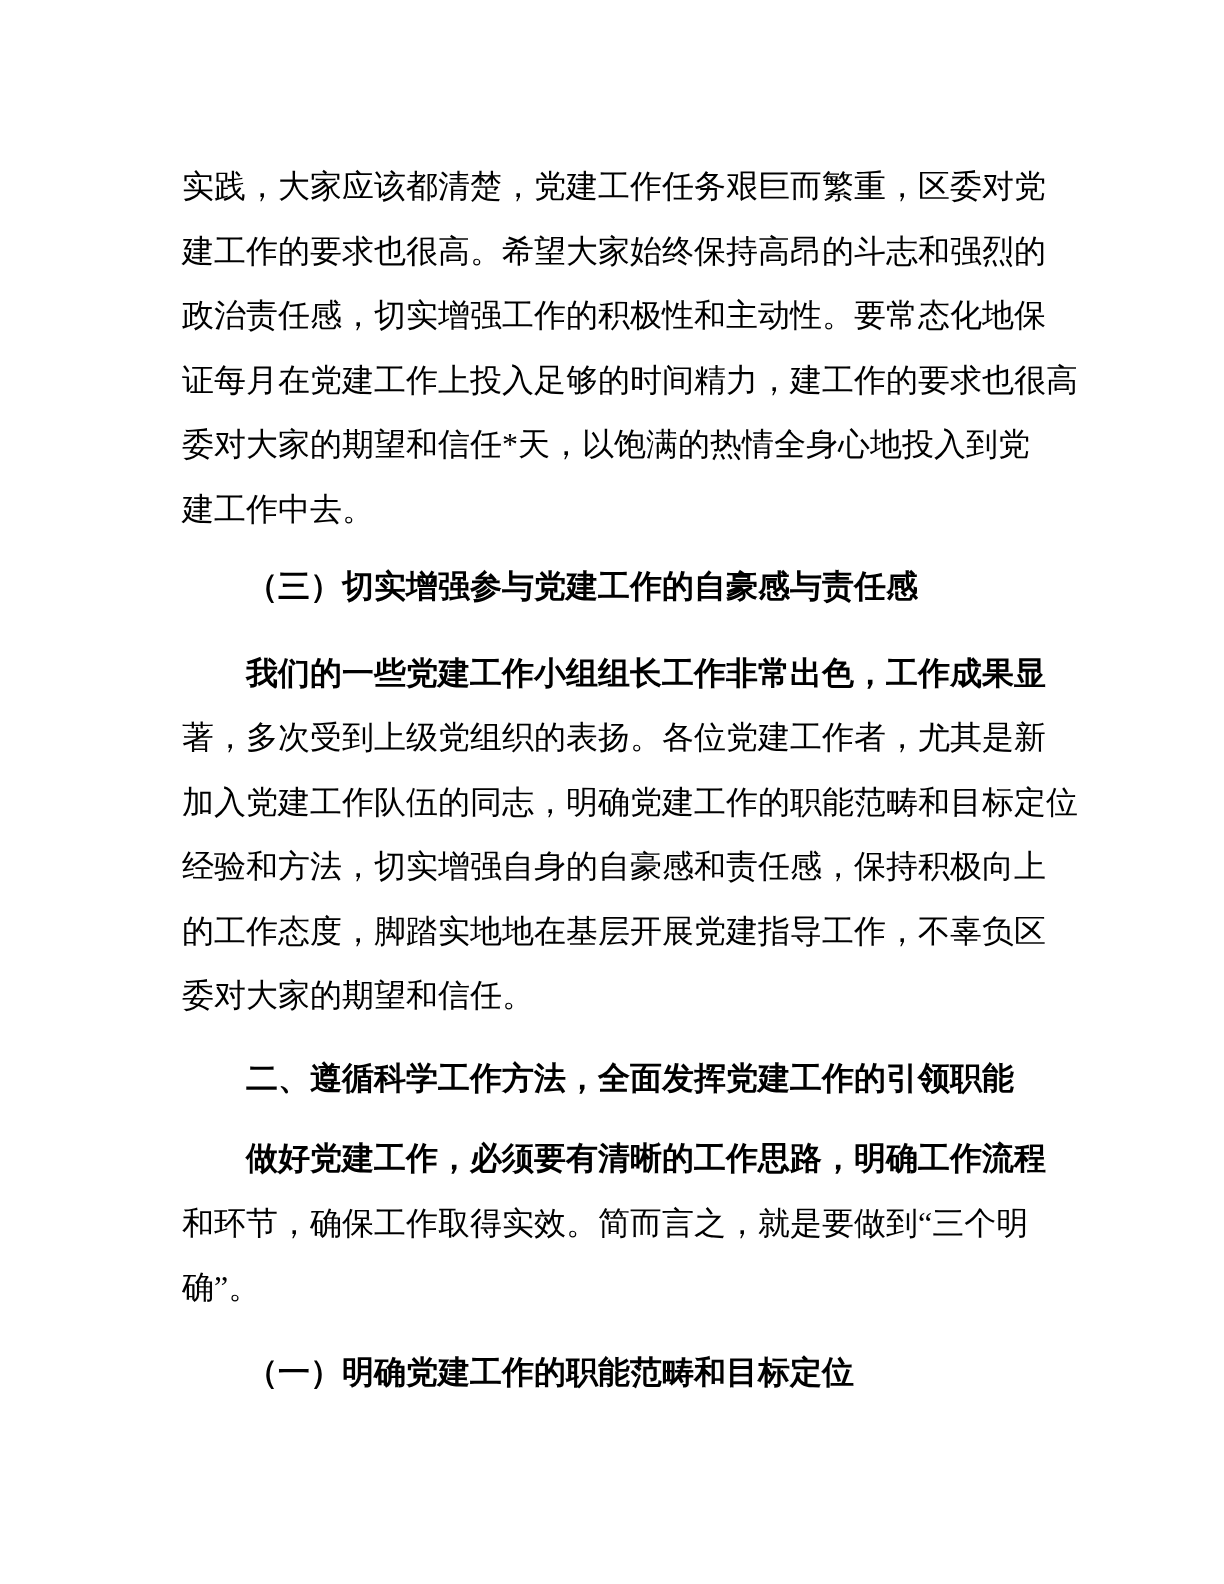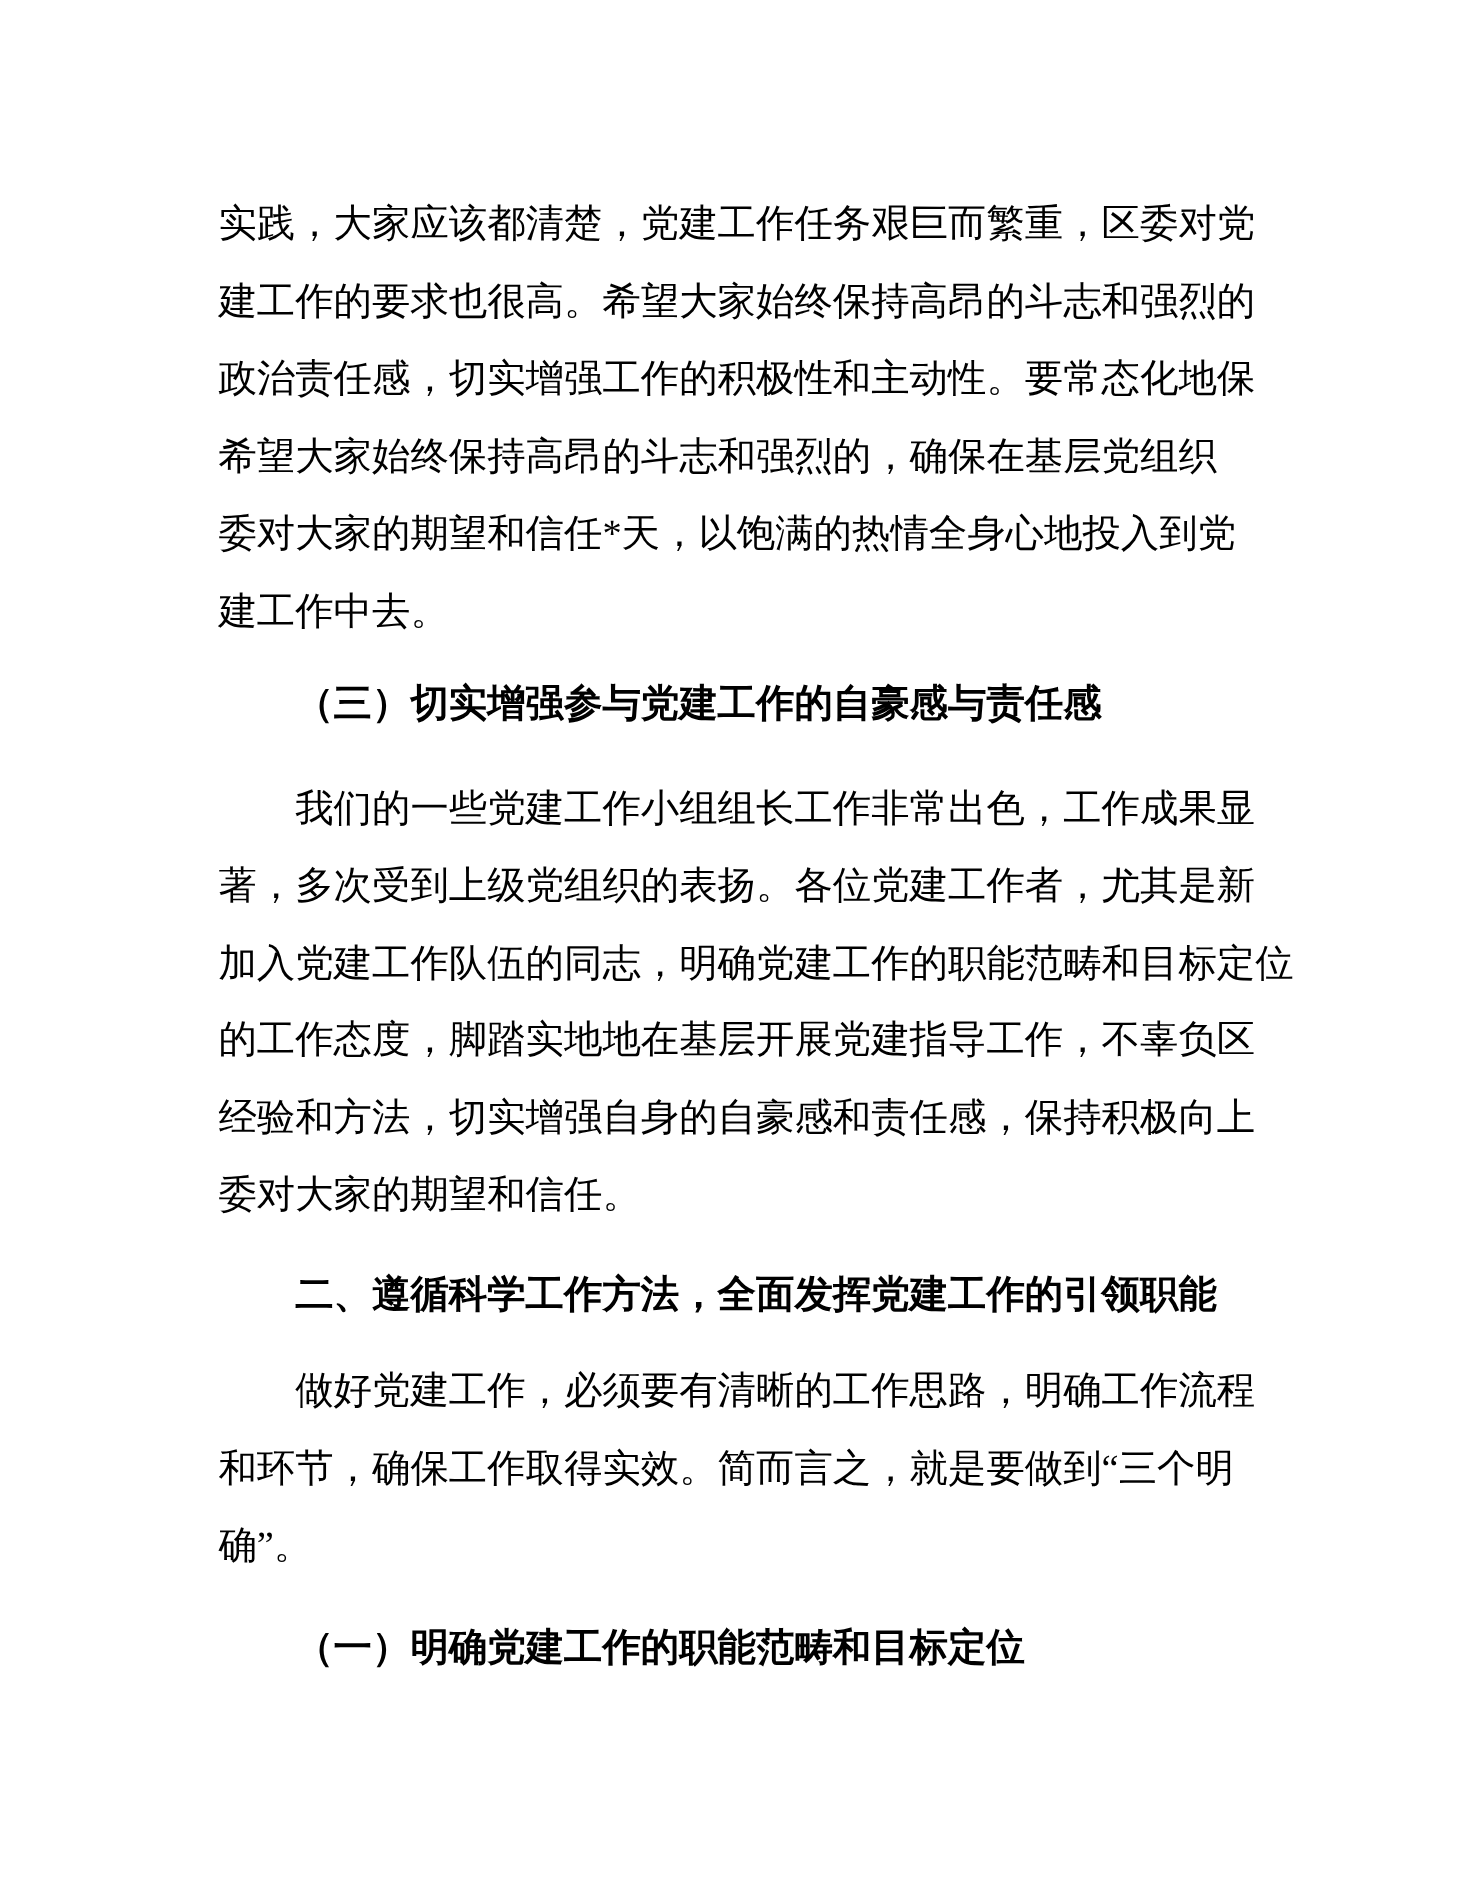--- a/index.html
+++ b/index.html
@@ -28,20 +28,21 @@
     font-size: 32px;
     line-height: 64.5px;
     color: #000000;
     font-weight: 400;
   }
   .para .line {
     white-space: pre;
   }
   .line.indent {
     text-indent: 64px;
+    font-weight: bold;
   }
   .heading {
     margin: 0;
     padding: 0 0 0 64px;
     font-family: "Liberation Sans", sans-serif;
     font-weight: 700;
     font-size: 32px;
     line-height: 64.5px;
     color: #000000;
     white-space: pre;
@@ -55,33 +56,33 @@
 </head>
 <body>
 
 <div class="page">
   <div class="content">
 
     <div class="para">
       <div class="line">实践，大家应该都清楚，党建工作任务艰巨而繁重，区委对党</div>
       <div class="line">建工作的要求也很高。希望大家始终保持高昂的斗志和强烈的</div>
       <div class="line">政治责任感，切实增强工作的积极性和主动性。要常态化地保</div>
-      <div class="line">希望大家始终保持高昂的斗志和强烈的，确保在基层党组织</div>
+      <div class="line">证每月在党建工作上投入足够的时间精力，建工作的要求也很高</div>
       <div class="line">委对大家的期望和信任*天，以饱满的热情全身心地投入到党</div>
       <div class="line">建工作中去。</div>
     </div>
 
     <div class="heading mt13">（三）切实增强参与党建工作的自豪感与责任感</div>
 
     <div class="para mt22">
       <div class="line indent">我们的一些党建工作小组组长工作非常出色，工作成果显</div>
       <div class="line">著，多次受到上级党组织的表扬。各位党建工作者，尤其是新</div>
       <div class="line">加入党建工作队伍的同志，明确党建工作的职能范畴和目标定位</div>
+      <div class="line">经验和方法，切实增强自身的自豪感和责任感，保持积极向上</div>
       <div class="line">的工作态度，脚踏实地地在基层开展党建指导工作，不辜负区</div>
-      <div class="line">经验和方法，切实增强自身的自豪感和责任感，保持积极向上</div>
       <div class="line">委对大家的期望和信任。</div>
     </div>
 
     <div class="heading mt18">二、遵循科学工作方法，全面发挥党建工作的引领职能</div>
 
     <div class="para mt16">
       <div class="line indent">做好党建工作，必须要有清晰的工作思路，明确工作流程</div>
       <div class="line">和环节，确保工作取得实效。简而言之，就是要做到“三个明</div>
       <div class="line">确”。</div>
     </div>

